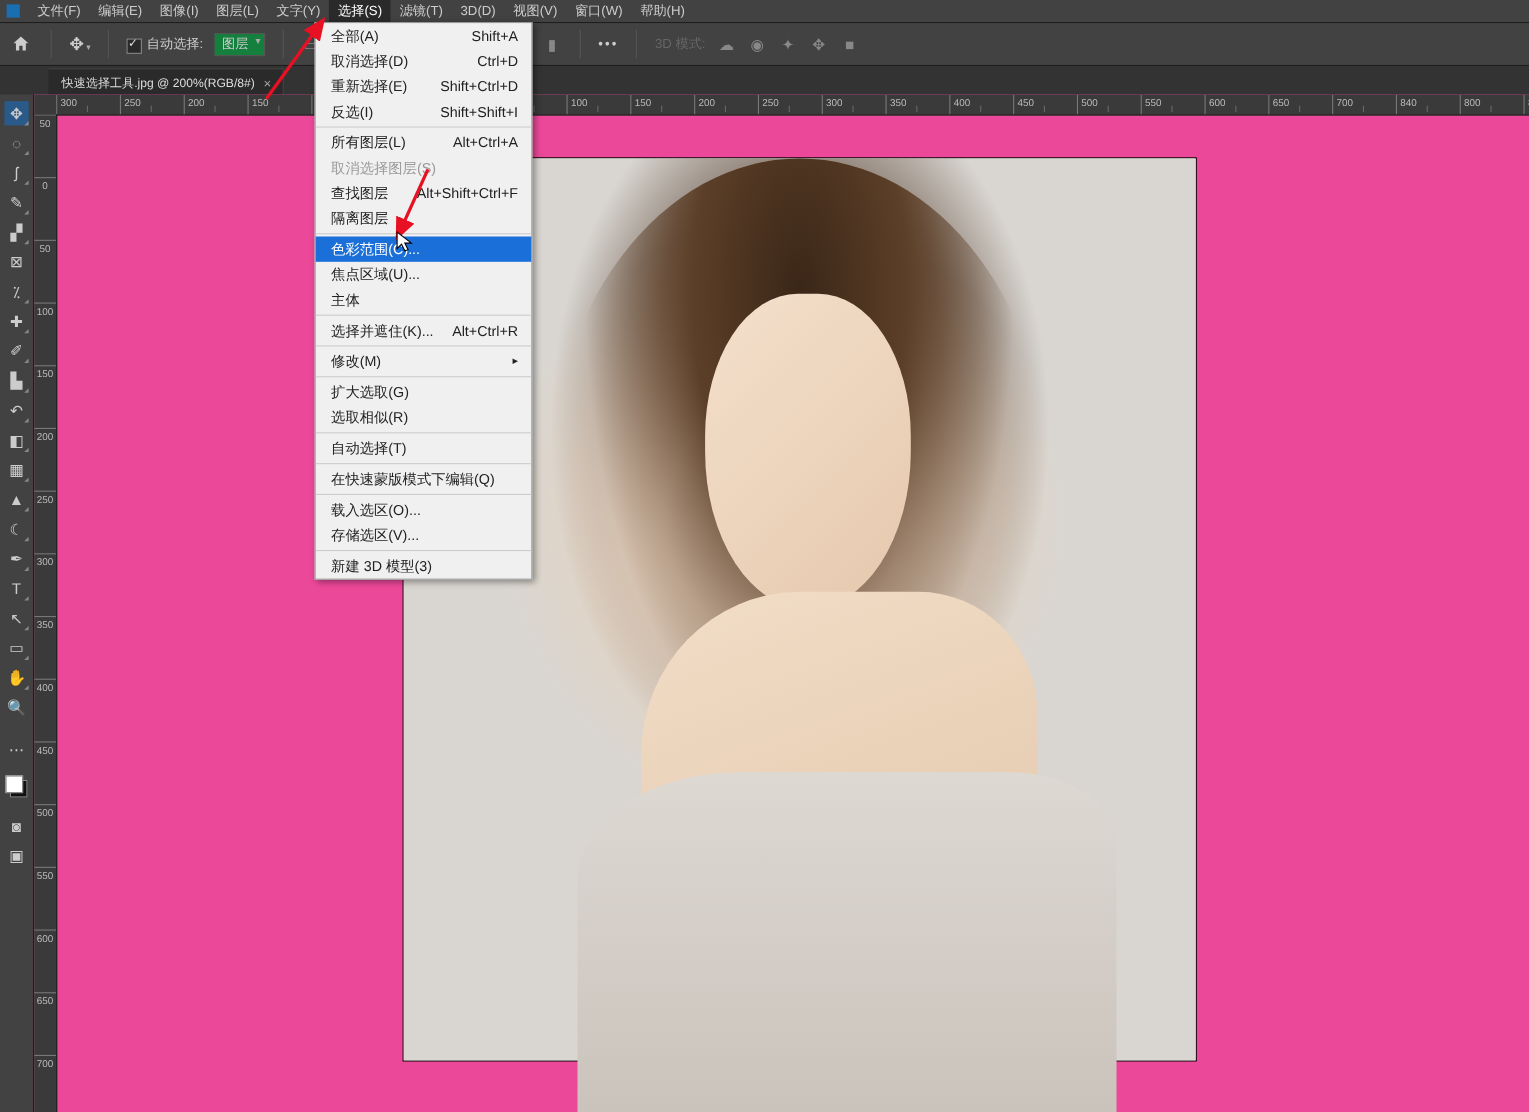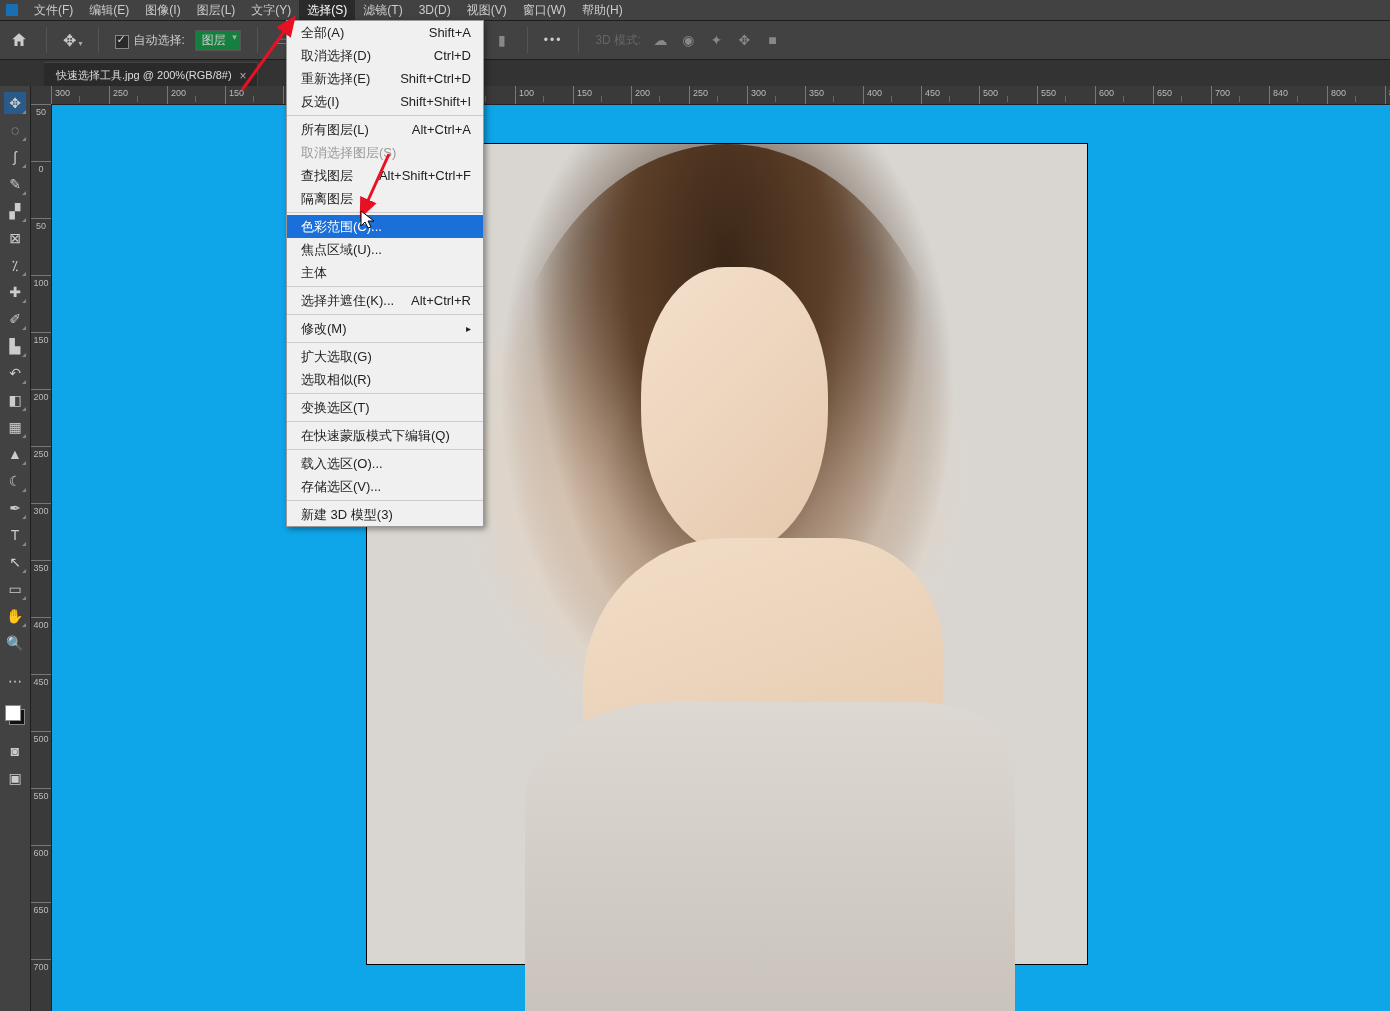--- a/index.html
+++ b/index.html
@@ -27,21 +27,21 @@
   .tab .close{color:#aaa;font-size:12px}
   
   .workspace{position:absolute;top:86px;left:0;right:0;bottom:0;display:flex}
   .toolbar{width:30px;background:#424242;border-right:1px solid #1e1e1e;display:flex;flex-direction:column;align-items:center;padding-top:6px;gap:5px}
   .tool{width:22px;height:22px;display:flex;align-items:center;justify-content:center;color:#ccc;font-size:14px;position:relative}
   .tool.sel-tool{background:#2a5a8a}
   .tool .tri{position:absolute;bottom:0;right:0;width:0;height:0;border-right:4px solid #888;border-top:4px solid transparent}
   .color-swatch{width:20px;height:20px;margin-top:8px;position:relative}
   .color-swatch .fg{width:14px;height:14px;background:#fff;border:1px solid #888;position:absolute;top:0;left:0}
   .color-swatch .bg{width:14px;height:14px;background:#111;border:1px solid #888;position:absolute;bottom:0;right:0}
-  .canvas-area{flex:1;background:#0ea5e9;position:relative;overflow:hidden}
+  .canvas-area{flex:1;background:#ec4899;position:relative;overflow:hidden}
   
   .ruler-h{position:absolute;top:0;left:20px;right:0;height:18px;background:#3a3a3a;border-bottom:1px solid #222;display:flex;font-size:9px;color:#bbb;overflow:hidden}
   .ruler-h .tick{width:54px;flex:0 0 54px;border-left:1px solid #777;padding-left:3px;line-height:14px;position:relative}
   .ruler-h .tick::after{content:"";position:absolute;left:27px;top:10px;width:1px;height:6px;background:#666}
   .ruler-v{position:absolute;top:18px;left:0;width:20px;bottom:0;background:#3a3a3a;border-right:1px solid #222;display:flex;flex-direction:column;font-size:9px;color:#bbb;overflow:hidden}
   .ruler-v .tick{height:54px;flex:0 0 54px;border-top:1px solid #777;padding-top:2px;text-align:center;position:relative;writing-mode:horizontal-tb}
   .ruler-corner{position:absolute;top:0;left:0;width:20px;height:18px;background:#3a3a3a;border-right:1px solid #222;border-bottom:1px solid #222}
   
   .doc{position:absolute;top:58px;left:336px;width:720px;height:820px;background:#d9d6d1;box-shadow:0 0 0 1px #000}
   .portrait{position:absolute;inset:0;background:radial-gradient(ellipse 60% 55% at 48% 40%, #f0dcc8 0%, #e8d2bd 25%, transparent 60%), radial-gradient(ellipse 70% 90% at 50% 30%, #6b4a35 0%, #4a3222 20%, transparent 45%), #d9d6d1}
@@ -280,21 +280,21 @@
     <div class="row">
       <span>扩大选取(G)</span>
       <span></span>
     </div>
     <div class="row">
       <span>选取相似(R)</span>
       <span></span>
     </div>
     <hr>
     <div class="row">
-      <span>变换选区(T)</span>
+      <span>自动选择(T)</span>
       <span></span>
     </div>
     <hr>
     <div class="row">
       <span>在快速蒙版模式下编辑(Q)</span>
       <span></span>
     </div>
     <hr>
     <div class="row">
       <span>载入选区(O)...</span>

